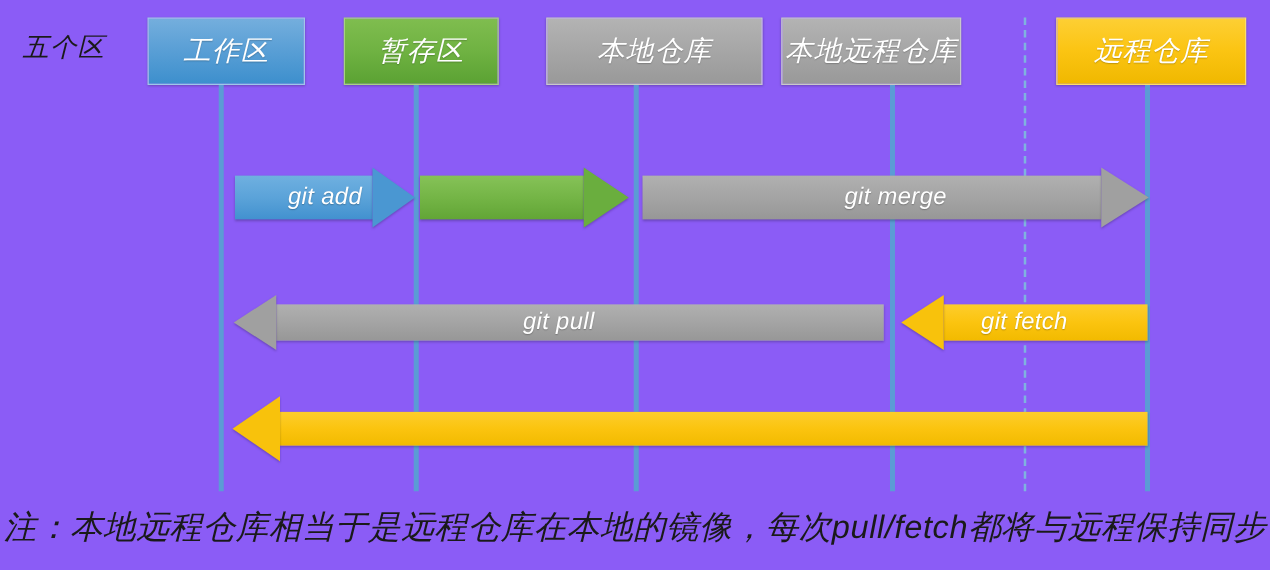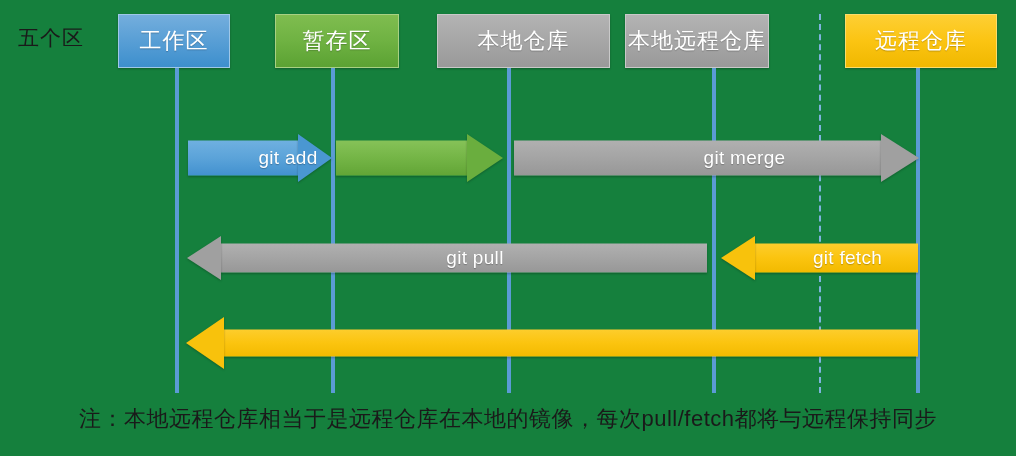--- a/index.html
+++ b/index.html
@@ -7,22 +7,23 @@
     padding: 0;
     background: #ffffff;
   }
   body {
     font-family: "Liberation Sans", "DejaVu Sans", sans-serif;
   }
   #canvas {
     position: relative;
     width: 1016px;
     height: 456px;
-    background: #15803d;
+    background: #8b5cf6;
     overflow: hidden;
+    font-style: italic;
   }
 
   
   .caption {
     position: absolute;
     left: 18px;
     top: 24px;
     font-size: 21px;
     color: #1a1a1a;
     letter-spacing: 1px;
@@ -101,51 +102,50 @@
   }
   .arrow .lbl {
     position: absolute;
     width: 100%;
     text-align: center;
     color: #ffffff;
     font-size: 19px;
     letter-spacing: 0.3px;
     text-shadow: 0 1px 1px rgba(0,0,0,0.25);
     pointer-events: none;
-    padding-left: 28px;
   }
 
   
   .fill-blue   { background: linear-gradient(to bottom, #6fb0e0 0%, #5ba3d9 50%, #4291cf 100%); }
   .fill-green  { background: linear-gradient(to bottom, #86c258 0%, #74b546 50%, #62a536 100%); }
   .fill-gray   { background: linear-gradient(to bottom, #b0b0b0 0%, #a4a4a4 50%, #979797 100%); }
   .fill-yellow { background: linear-gradient(to bottom, #fdcd2c 0%, #fbc40f 50%, #f2ba00 100%); }
 
   
   .footnote {
     position: absolute;
     left: 0;
     right: 0;
     top: 404px;
     text-align: center;
-    font-size: 22px;
+    font-size: 26px;
     color: #1a1a1a;
     letter-spacing: 0.5px;
     white-space: nowrap;
   }
 </style>
 </head>
 <body>
 
 <div id="canvas">
 
   <div class="caption">五个区</div>
 
   <div id="zones-layer">
-      <div class="zone-box zone-blue" style="left: 118px; width: 112px;">
+      <div class="zone-box zone-blue" style="left: 118px; width: 126px;">
         <span>工作区</span>
       </div>
       <div class="zone-box zone-green" style="left: 275px; width: 124px;">
         <span>暂存区</span>
       </div>
       <div class="zone-box zone-gray" style="left: 437px; width: 173px;">
         <span>本地仓库</span>
       </div>
       <div class="zone-box zone-gray" style="left: 625px; width: 144px;">
         <span>本地远程仓库</span>

